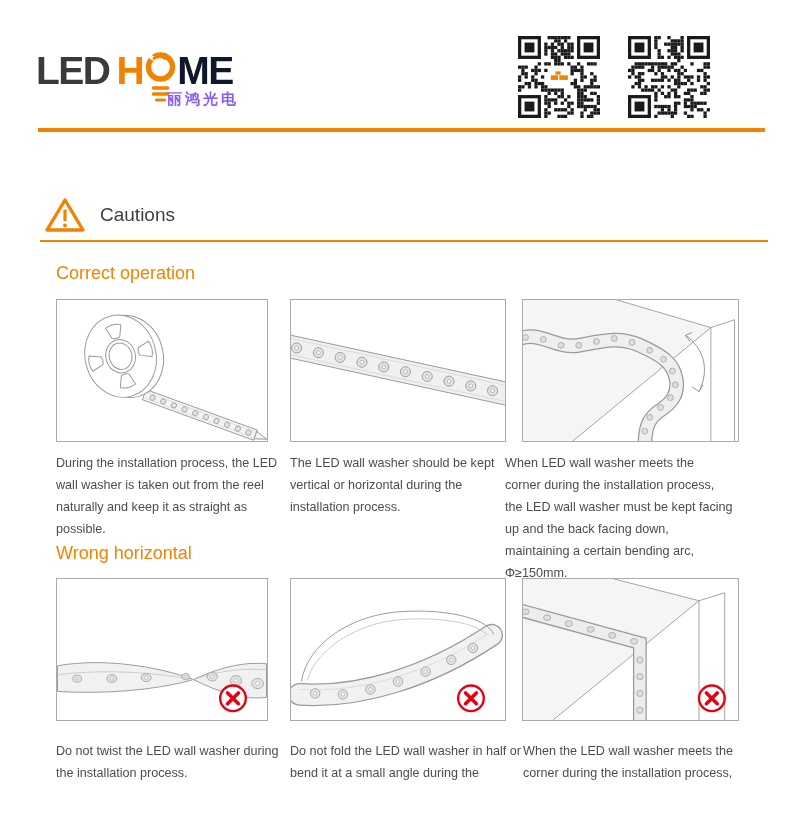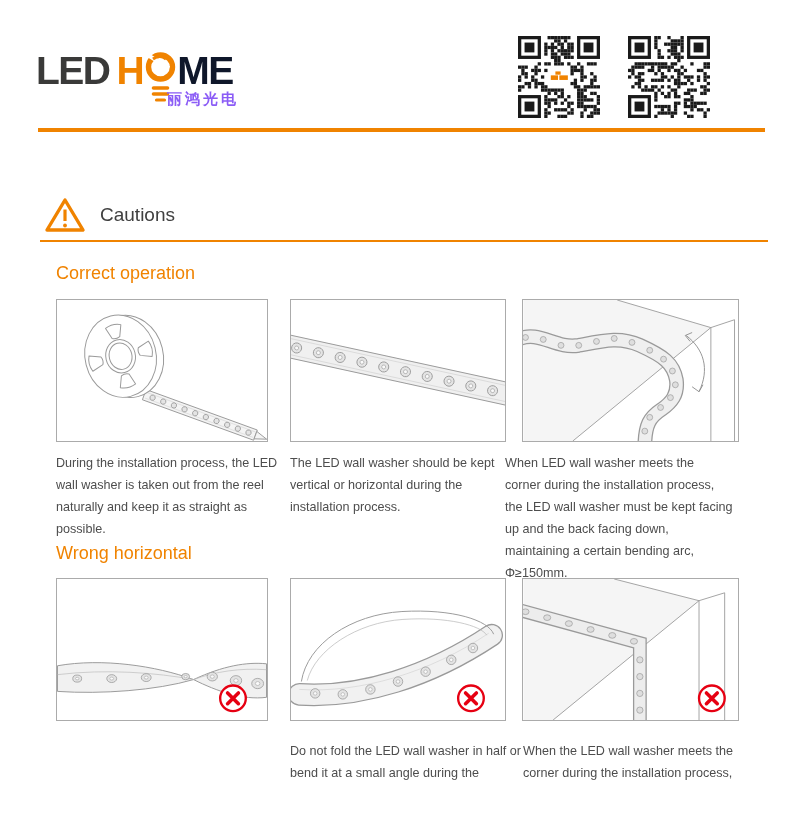--- a/index.html
+++ b/index.html
@@ -682,16 +682,17 @@
         <circle cx="118" cy="116" r="3.2"></circle>
           <circle cx="118" cy="133" r="3.2"></circle>
       </g>
       <g transform="translate(191,121)">
         <circle r="13" fill="#ffffff" stroke="#e60012" stroke-width="2.4"></circle>
         <path d="M-5.5,-5.5 L5.5,5.5 M5.5,-5.5 L-5.5,5.5" stroke="#e60012" stroke-width="3.6" stroke-linecap="round" fill="none"></path>
       </g>
     </svg>
   </div>
 
+  <p class="cap r2" style="left:56px;width:234px">Do not twist the LED wall washer during the installation process.</p>
   <p class="cap r2" style="left:290px;width:234px">Do not fold the LED wall washer in half or bend it at a small angle during the installation.</p>
   <p class="cap r2" style="left:523px;width:228px">When the LED wall washer meets the corner during the installation process,  the LED wall washer must be kept facing up and the back down,  and it cannot be bent at right angles.</p>
 
 </div>
 
 </body></html>

